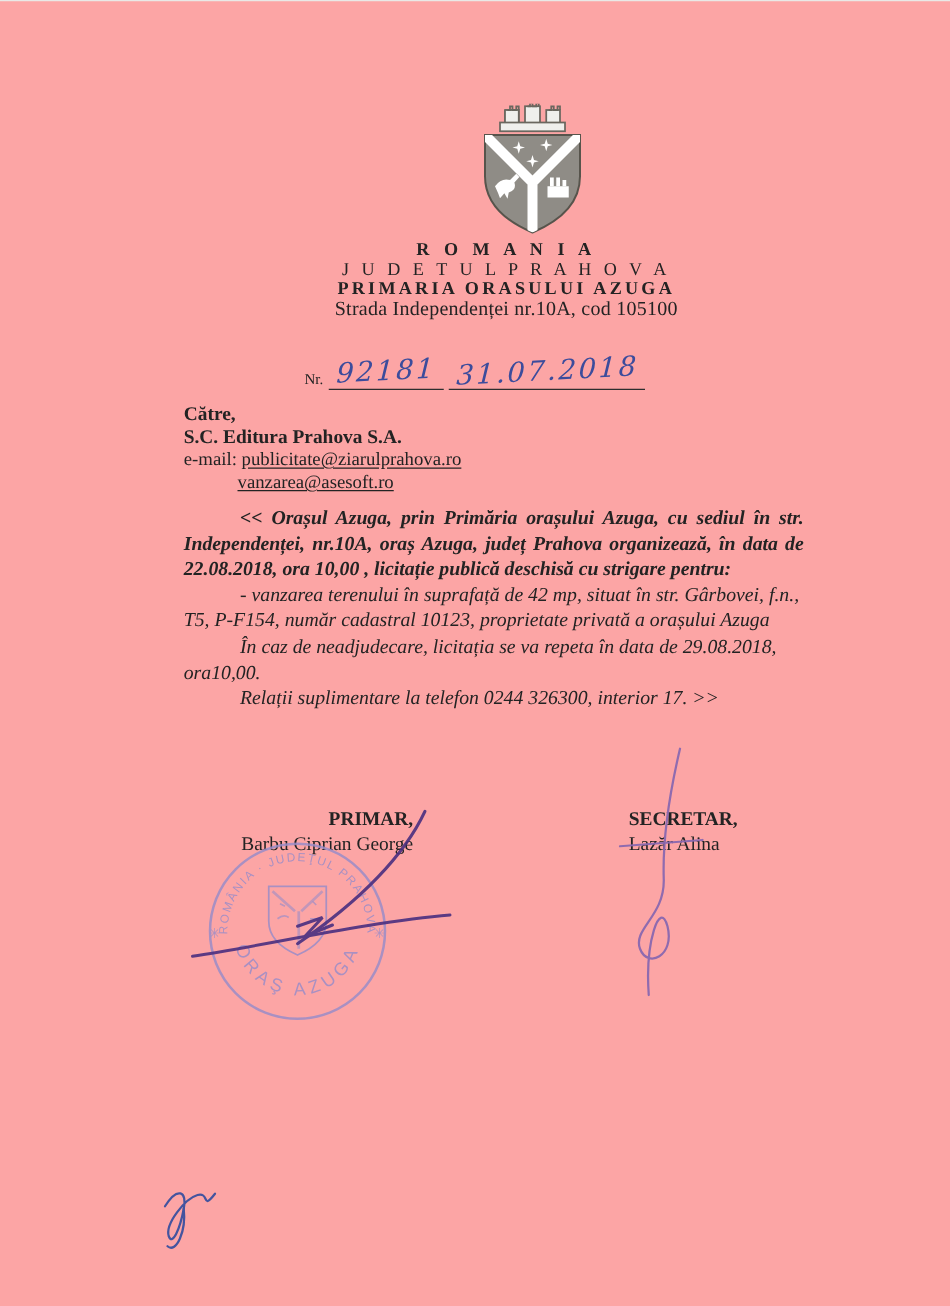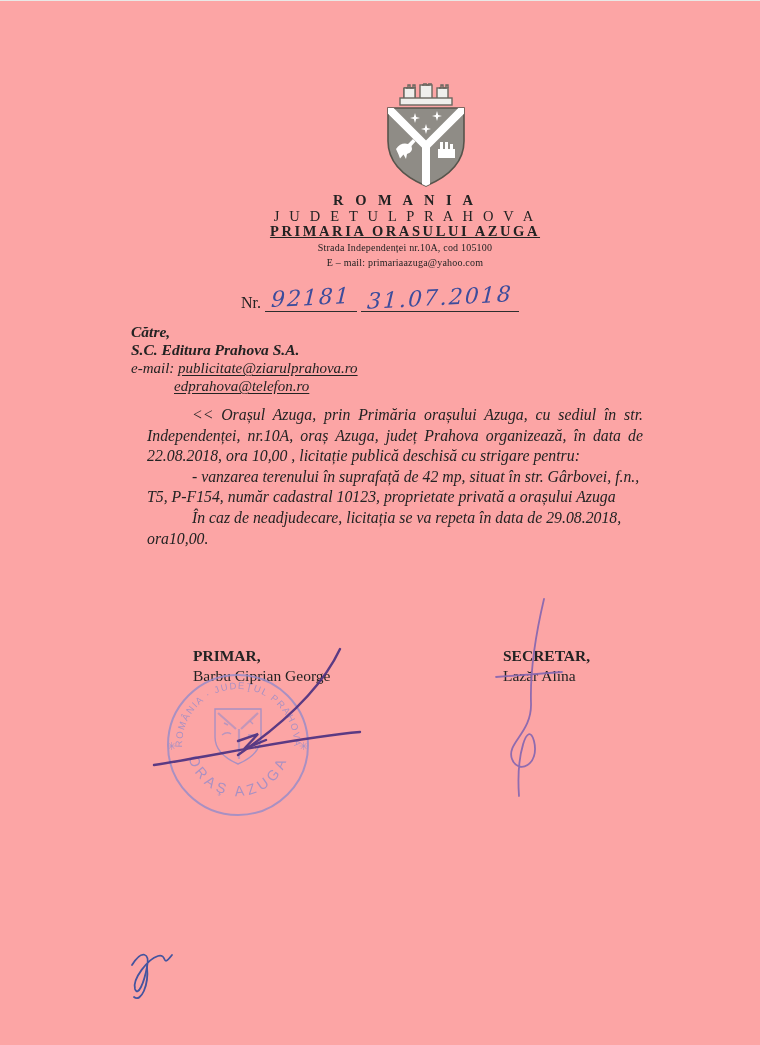--- a/index.html
+++ b/index.html
@@ -7,44 +7,44 @@
     position:relative;width:760px;height:1045px;margin:1px auto;
     background:#fca5a5;overflow:hidden;
     font-family:"Liberation Serif","DejaVu Serif",serif;color:#232323;
   }
   .abs{position:absolute;}
   
   .crest{left:382px;top:82px;width:88px;height:106px;}
   .hdr{left:90px;top:192px;width:630px;text-align:center;line-height:15.5px;}
   .hdr .b1{font-weight:bold;font-size:14.5px;letter-spacing:4px;}
   .hdr .b2{font-weight:normal;font-size:14.5px;letter-spacing:3.2px;}
-  .hdr .b3{font-weight:bold;font-size:14.5px;letter-spacing:2.6px;text-decoration:underline;}
-  .hdr .r{font-size:10px;letter-spacing:.2px;line-height:15.4px;}
+  .hdr .b3{font-weight:bold;font-size:14.5px;letter-spacing:2.6px;}
+  .hdr .r{font-size:16px;letter-spacing:.2px;line-height:15.4px;}
   .nrline{left:0;top:284px;width:760px;text-align:center;font-size:16px;}
-  .nrline .lbl{font-size:16px;}
+  .nrline .lbl{font-size:12px;}
   .hand{
     font-family:"DejaVu Serif",serif;font-style:italic;
     color:#3c4c9c;font-size:22px;letter-spacing:2px;
     display:inline-block;transform:rotate(-3deg) skewX(-6deg);
   }
   .uline{display:inline-block;border-bottom:1.3px solid #2d2d2d;padding:0 6px 1px 6px;min-width:70px;vertical-align:bottom;}
   .uline2{min-width:115px;}
   
-  .rcpt{left:131px;top:322px;width:420px;font-size:15.5px;line-height:18px;font-style:italic;}
+  .rcpt{left:147px;top:322px;width:420px;font-size:15.5px;line-height:18px;}
   .rcpt .bold{font-weight:bold;}
   .rcpt .mail{font-size:15px;}
   .rcpt .mail2{padding-left:43px;}
   u.eml{text-decoration:underline;text-underline-offset:2px;}
   
   .bodytxt{left:147px;top:404px;width:496px;font-style:italic;font-size:15.8px;line-height:20.6px;}
   .bodytxt p{margin:0;text-indent:45px;}
-  .bodytxt p.just{text-align:justify;text-align-last:left;}
+  .bodytxt p.just{text-align:justify;text-align-last:left;font-weight:bold;}
   
   .sig{font-size:15.5px;line-height:20px;}
-  .sig .t{font-weight:bold;}
+  .sig .t{font-weight:bold;text-align:right;}
   .sigL{left:193px;top:645px;}
   .sigR{left:503px;top:645px;}
   
   .stamp{left:158px;top:664px;width:160px;height:160px;opacity:.85;}
   .msig{left:138px;top:616px;width:250px;height:180px;}
   .ssig{left:488px;top:590px;width:100px;height:215px;}
   .paraph{left:116px;top:934px;width:90px;height:80px;}
   svg{display:block;}
 </style>
 </head>
@@ -87,45 +87,45 @@
         <rect x="68" y="61" width="3" height="5"></rect>
       </g>
     </g>
   </svg>
 
   <div class="abs hdr">
     <div class="b1">R O M A N I A</div>
     <div class="b2">J U D E T U L   P R A H O V A</div>
     <div class="b3">PRIMARIA ORASULUI AZUGA</div>
     <div class="r">Strada Independenței nr.10A, cod 105100</div>
-    <div class="r">E – mail: primariaazuga@yahoo.com</div>
   </div>
 
   <div class="abs nrline">
     <span class="lbl">Nr.</span>
     <span class="uline"><span class="hand">92181</span></span>
     <span class="uline uline2"><span class="hand">31.07.2018</span></span>
   </div>
 
   <div class="abs rcpt">
     <div class="bold">Către,</div>
     <div class="bold">S.C. Editura Prahova  S.A.</div>
     <div class="mail">
       <span>e-mail:</span>
       <u class="eml">publicitate@ziarulprahova.ro</u>
     </div>
     <div class="mail mail2">
-      <u class="eml">edprahova@telefon.ro</u>
+      <u class="eml">vanzarea@asesoft.ro</u>
     </div>
   </div>
 
   <div class="abs bodytxt">
     <p class="just">&lt;&lt; Orașul Azuga, prin Primăria orașului Azuga, cu sediul în str. Independenței, nr.10A, oraș Azuga, județ Prahova organizează, în data de 22.08.2018, ora 10,00 , licitație publică deschisă cu strigare pentru:</p>
     <p>- vanzarea terenului  în suprafață de  42 mp, situat  în str. Gârbovei, f.n., T5, P-F154, număr cadastral  10123, proprietate privată a orașului Azuga</p>
     <p>În caz de neadjudecare, licitația se va repeta în data de 29.08.2018, ora10,00.</p>
+    <p>Relații suplimentare la telefon 0244 326300, interior 17. &gt;&gt;</p>
   </div>
 
   <div class="abs sig sigL">
     <div class="t">PRIMAR,</div>
     <div>Barbu Ciprian George</div>
   </div>
   <div class="abs sig sigR">
     <div class="t">SECRETAR,</div>
     <div>Lazăr Alina</div>
   </div>

